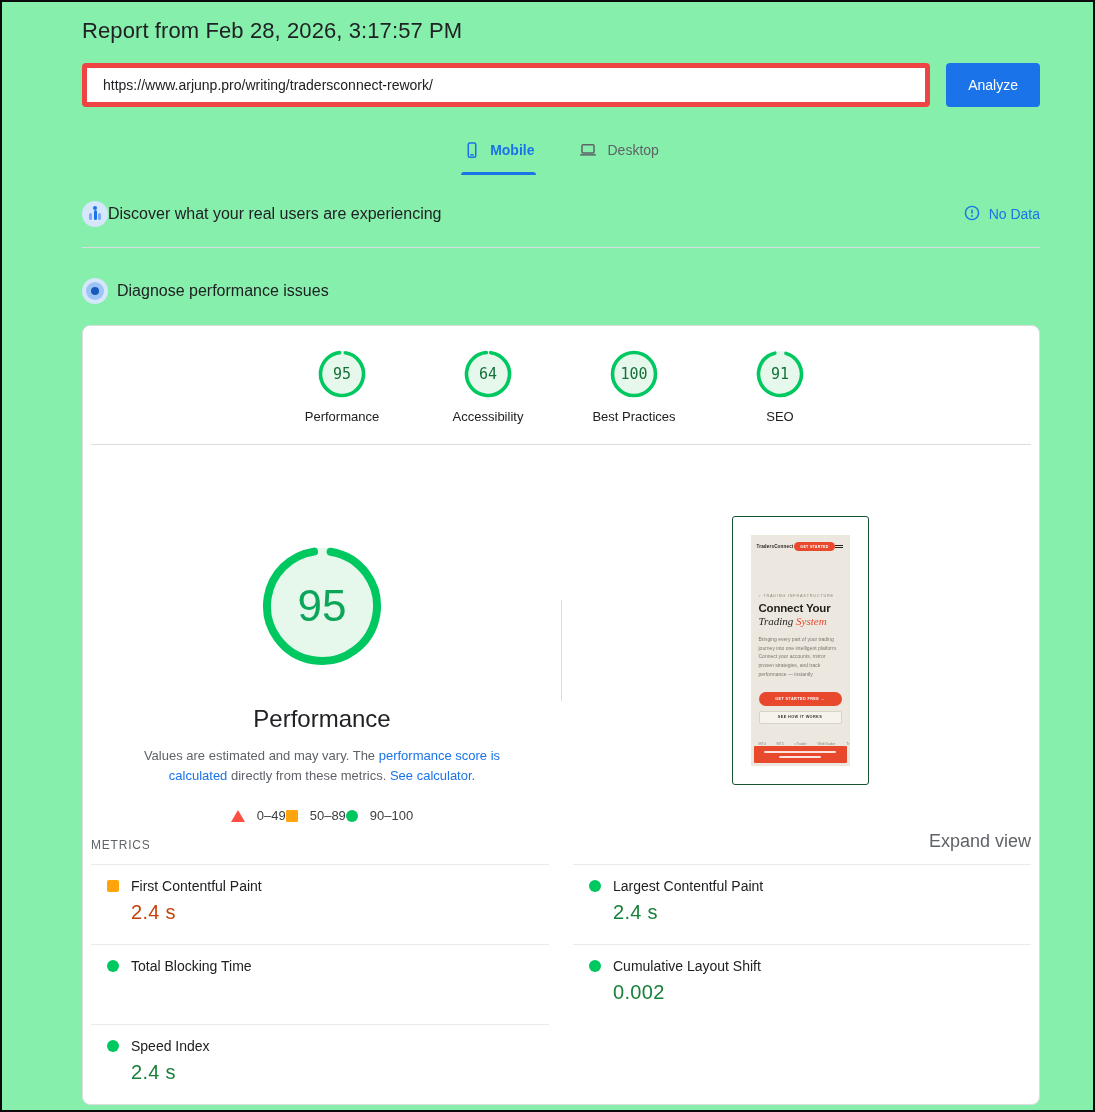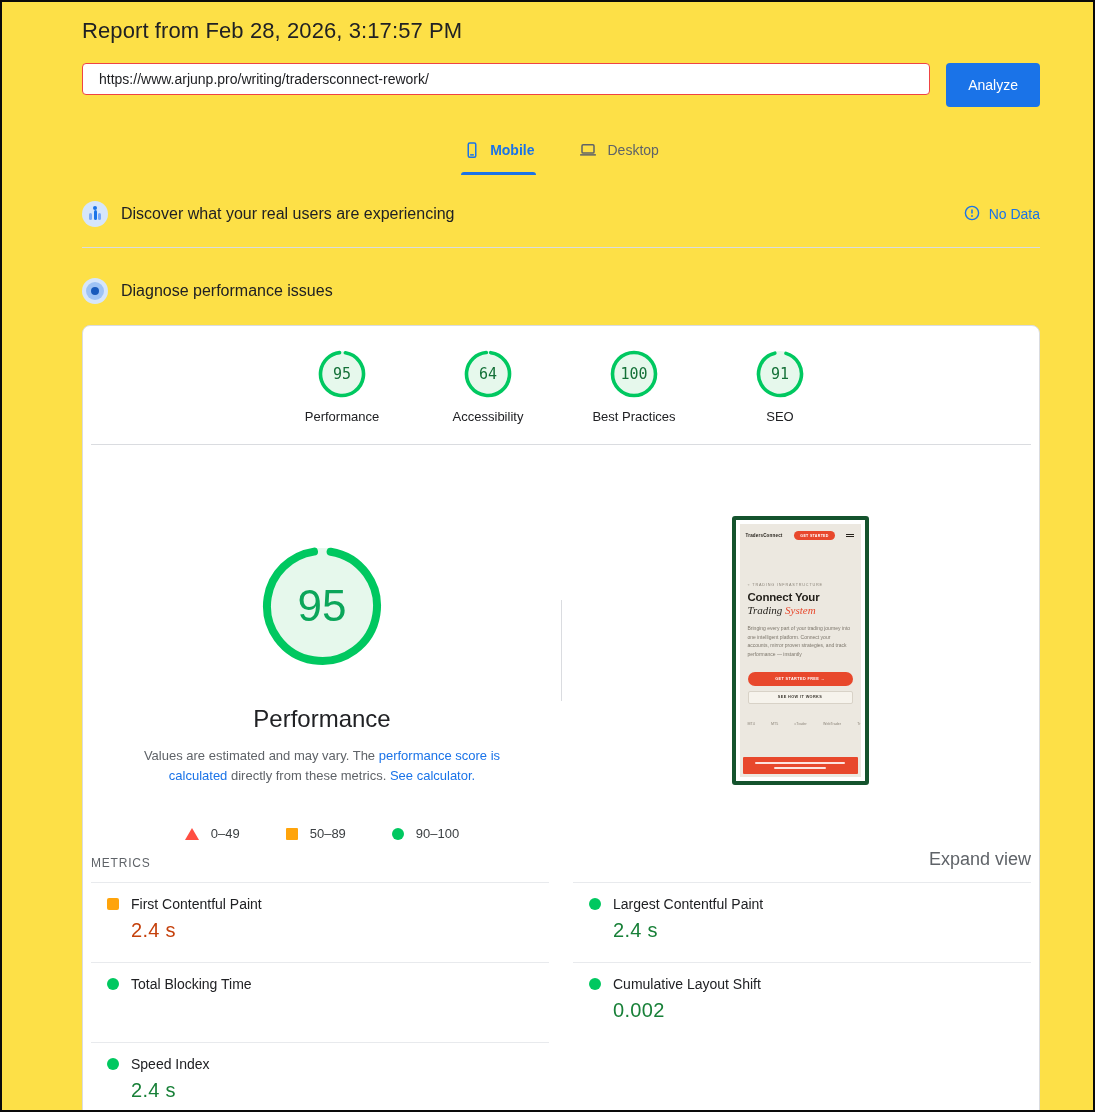--- a/index.html
+++ b/index.html
@@ -1,75 +1,75 @@
 <!DOCTYPE html>
 <html><head>
 <meta charset="utf-8">
 <style>
   * { margin:0; padding:0; box-sizing:border-box; }
   html,body { background:#fff; }
   body { font-family:"Liberation Sans", sans-serif; color:#202124; }
-  .screen { position:relative; width:1095px; height:1112px; border:2px solid #0a0a0a; background:#fde047; overflow:hidden; }
+  .screen { position:relative; width:1095px; height:1112px; border:2px solid #0a0a0a; background:#86efac; overflow:hidden; }
   .content { width:958px; margin-left:80px; }
 
   
   .page-title { margin-top:16px; font-size:22px; font-weight:500; color:#202124; letter-spacing:.1px; }
   .url-row { display:flex; margin-top:19px; gap:16px; }
-  .url-input { flex:1; height:32px; border:1px solid #ef4444; border-radius:4px; padding:0 16px; font-size:14px; color:#202124; font-family:"Liberation Sans",sans-serif; outline:none; }
+  .url-input { flex:1; height:44px; border:5px solid #ef4444; border-radius:4px; padding:0 16px; font-size:14px; color:#202124; font-family:"Liberation Sans",sans-serif; outline:none; }
   .analyze-btn { height:44px; padding:0 22px; background:#1a73e8; color:#fff; font-size:14px; font-weight:500; border:none; border-radius:4px; cursor:pointer; font-family:"Liberation Sans",sans-serif; }
 
   
   .tabs { display:flex; justify-content:center; gap:40px; margin-top:30px; }
   .tab { position:relative; display:flex; align-items:center; gap:9px; padding:4px 2px 16px; cursor:pointer; font-size:14px; font-weight:500; color:#5f6368; }
   .tab.active { color:#1a73e8;font-weight:bold; }
   .tab.active .underline { position:absolute; left:0; right:0; bottom:0; height:3px; background:#1a73e8; border-radius:3px 3px 0 0; }
   .tab svg { display:block; }
 
   
   .section-row { display:flex; align-items:center; margin-top:26px; }
   .section-icon { width:26px; height:26px; border-radius:50%; background:#d6e6fb; position:relative; flex:0 0 auto; }
   .icon-users span { position:absolute; bottom:7px; width:3px; border-radius:1.5px; background:#1a73e8; }
   .icon-users span:nth-child(1){ left:7px; height:7px; background:#7baaf7;}
   .icon-users span:nth-child(2){ left:11.5px; height:10px;}
   .icon-users span:nth-child(3){ left:16px; height:7px; background:#7baaf7;}
   .icon-users i { position:absolute; top:5px; left:11px; width:4px; height:4px; border-radius:50%; background:#1a73e8; }
   .icon-lens::before { content:""; position:absolute; inset:4px; border-radius:50%; background:#9ec3f5; }
   .icon-lens::after { content:""; position:absolute; top:9px; left:9px; width:8px; height:8px; border-radius:50%; background:#185abc; }
-  .section-title { font-size:16px; color:#202124; margin-left:13px; }
+  .section-title { font-size:16px; color:#202124; }
   .no-data { margin-left:auto; display:flex; align-items:center; gap:9px; color:#1a73e8; font-size:14px; cursor:pointer; }
   .hr-full { margin-top:20px; border:none; border-top:1px solid #dadce0; }
-  .row-diagnose { margin-top:30px; }
+  .row-diagnose { margin-top:30px;gap:9px; }
 
   
   .card { margin-top:21px; border:1px solid #dadce0; border-radius:8px; background:#fff; overflow:hidden; }
   .gauges-row { display:flex; justify-content:center; gap:56px; padding:24px 0 20px; }
   .mini-gauge { width:90px; display:flex; flex-direction:column; align-items:center; cursor:pointer; }
   .mini-gauge .gwrap { position:relative; width:48px; height:48px; }
   .mini-gauge .gnum { position:absolute; inset:0; display:flex; align-items:center; justify-content:center; font-family:"DejaVu Sans Mono", monospace; font-size:15px; color:#147138; }
   .mini-gauge .glabel { margin-top:11px; font-size:13px; color:#202124; text-align:center; white-space:nowrap; }
   .hr-card { margin:0 8px; border:none; border-top:1px solid #dadce0; }
 
   
   .perf-panel { position:relative; display:flex; min-height:370px; }
   .perf-left { flex:0 0 50%; display:flex; flex-direction:column; align-items:center; padding-top:100px; }
   .vdivider { position:absolute; left:50%; top:155px; height:101px; width:1px; background:#dadce0; }
   .big-gwrap { position:relative; width:122px; height:122px; }
   .big-gwrap .gnum { position:absolute; inset:0; display:flex; align-items:center; justify-content:center; font-size:44px; color:#0ba65a; font-family:"Liberation Sans",sans-serif; }
   .perf-heading { margin-top:38px; font-size:24px; font-weight:400; color:#202124; }
   .disclaimer { margin-top:13px; width:372px; text-align:center; font-size:13px; line-height:20px; color:#5f6368; }
   .disclaimer a { color:#1a73e8; text-decoration:none; cursor:pointer; }
-  .legend { display:flex; gap:46px; margin-top:40px; align-items:center; }
+  .legend { display:flex; margin-top:22px; align-items:center; }
   .legend-item { display:flex; align-items:center; gap:12px; font-size:13px; color:#3c4043; }
   .lg-triangle { width:0; height:0; border-left:7px solid transparent; border-right:7px solid transparent; border-bottom:12px solid #ff4e42; }
   .lg-square { width:12px; height:12px; background:#ffa40b; border-radius:1px; }
   .lg-circle { width:12px; height:12px; background:#00c860; border-radius:50%; }
   .perf-right { flex:1; display:flex; justify-content:center; align-items:flex-start; padding-top:71px; }
 
   
-  .thumb { width:137px; height:269px; border:4px solid #14532d; border-radius:3px; background:#fff; padding:4px; cursor:pointer; }
+  .thumb { width:137px; height:269px; border:1px solid #14532d; border-radius:3px; background:#fff; padding:18px; cursor:pointer; }
   .shot { position:relative; width:100%; height:100%; background:#ece8e0; overflow:hidden; font-family:"Liberation Sans",sans-serif; }
   .shot-topbar { display:flex; align-items:center; justify-content:space-between; padding:7px 6px 0; }
   .shot-brand { font-size:4.5px; font-weight:700; color:#26221b; letter-spacing:.2px; }
   .shot-pill { background:#e8482c; color:#fff; font-size:3.6px; font-weight:700; padding:2.5px 6px; border-radius:6px; letter-spacing:.3px; }
   .shot-burger { width:8px; }
   .shot-burger i { display:block; height:1px; background:#26221b; margin:1.5px 0; }
   .shot-eyebrow { margin:42px 8px 0; font-size:3.8px; letter-spacing:.8px; color:#8a8378; }
   .shot-h1 { margin:4px 8px 0; font-size:11.5px; font-weight:800; color:#221f1a; line-height:1.15; letter-spacing:-.2px; }
   .shot-h2 { margin:0 8px; font-size:11px; line-height:1.15; font-family:"Liberation Serif",serif; font-style:italic; color:#221f1a; }
   .shot-h2 em { font-style:italic; color:#e8482c; }

